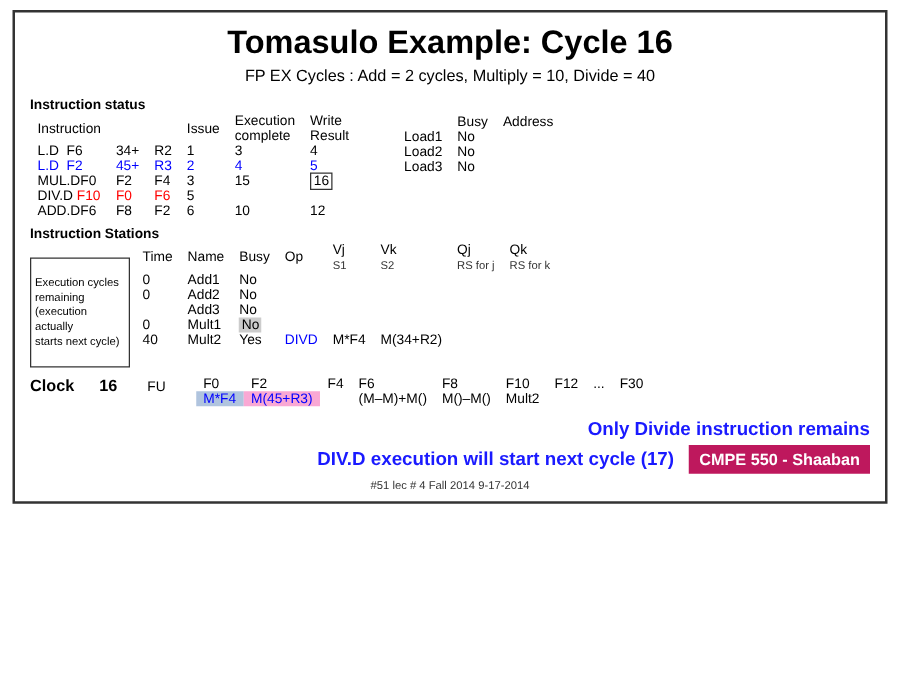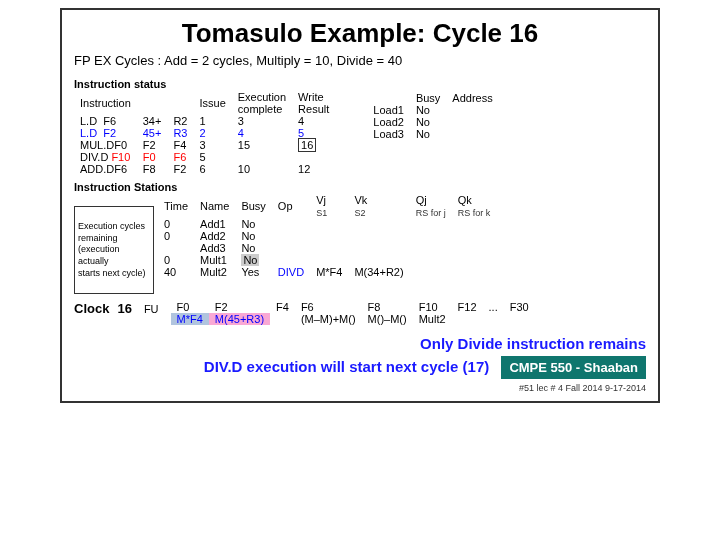--- a/index.html
+++ b/index.html
@@ -5,34 +5,35 @@
     * { margin: 0; padding: 0; box-sizing: border-box; }
     body {
       width: 720px;
       height: 540px;
       background: #fff;
       font-family: Arial, sans-serif;
       font-size: 11px;
       overflow: hidden;
     }
     .outer {
-      width: 600px;
+      width: 700px;
       margin: 8px auto;
       border: 2px solid #333;
       padding: 8px 12px 8px 12px;
       background: #fff;
     }
     .title {
       font-size: 26px;
       font-weight: bold;
       text-align: center;
       margin-bottom: 4px;
     }
     .subtitle {
       font-size: 13px;
+      text-align: center;
       margin-bottom: 10px;
     }
     .content {
       display: flex;
       flex-direction: column;
       gap: 2px;
     }
     
     .section-label {
       font-weight: bold;
@@ -81,46 +82,46 @@
     .register-section {
       margin-top: 4px;
     }
     .reg-label {
       font-weight: bold;
       font-size: 11px;
     }
     .clock-row {
       display: flex;
       align-items: baseline;
-      gap: 8px;
+      gap: 20px;
       margin-top: 1px;
     }
     .clock-label { font-weight: bold; font-size: 13px; }
     .clock-val { font-weight: bold; font-size: 13px; }
     .bottom-text {
       margin-top: 6px;
       font-size: 15px;
       font-weight: bold;
       color: #1a1aff;
       line-height: 1.5;
       text-align: right;
     }
     .cmpe-badge {
       display: inline-block;
-      background: #0f766e;
+      background: #be185d;
       color: #fff;
       font-size: 13px;
       font-weight: bold;
       padding: 2px 8px;
       margin-left: 8px;
     }
     .footer-small {
       font-size: 9px;
       color: #333;
-      text-align: right;
+      text-align: center;
       margin-top: 2px;
     }
   </style>
 </head>
 <body>
 
 <div class="outer">
   <div class="title">Tomasulo Example:  Cycle 16</div>
   <div class="subtitle">FP EX Cycles :  Add = 2 cycles, Multiply = 10, Divide = 40</div>
 

